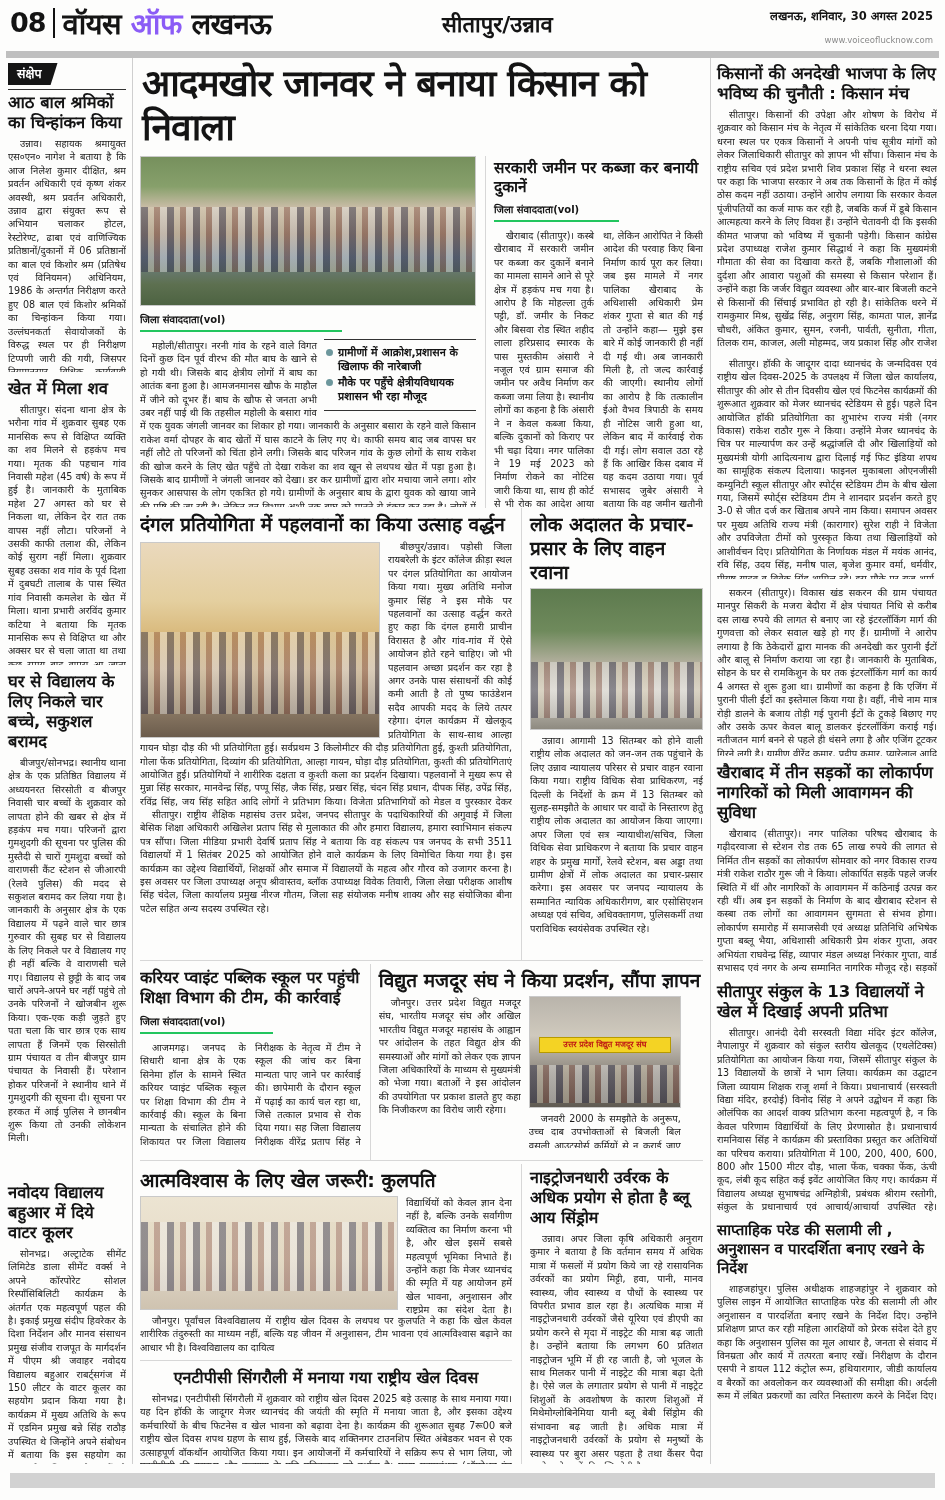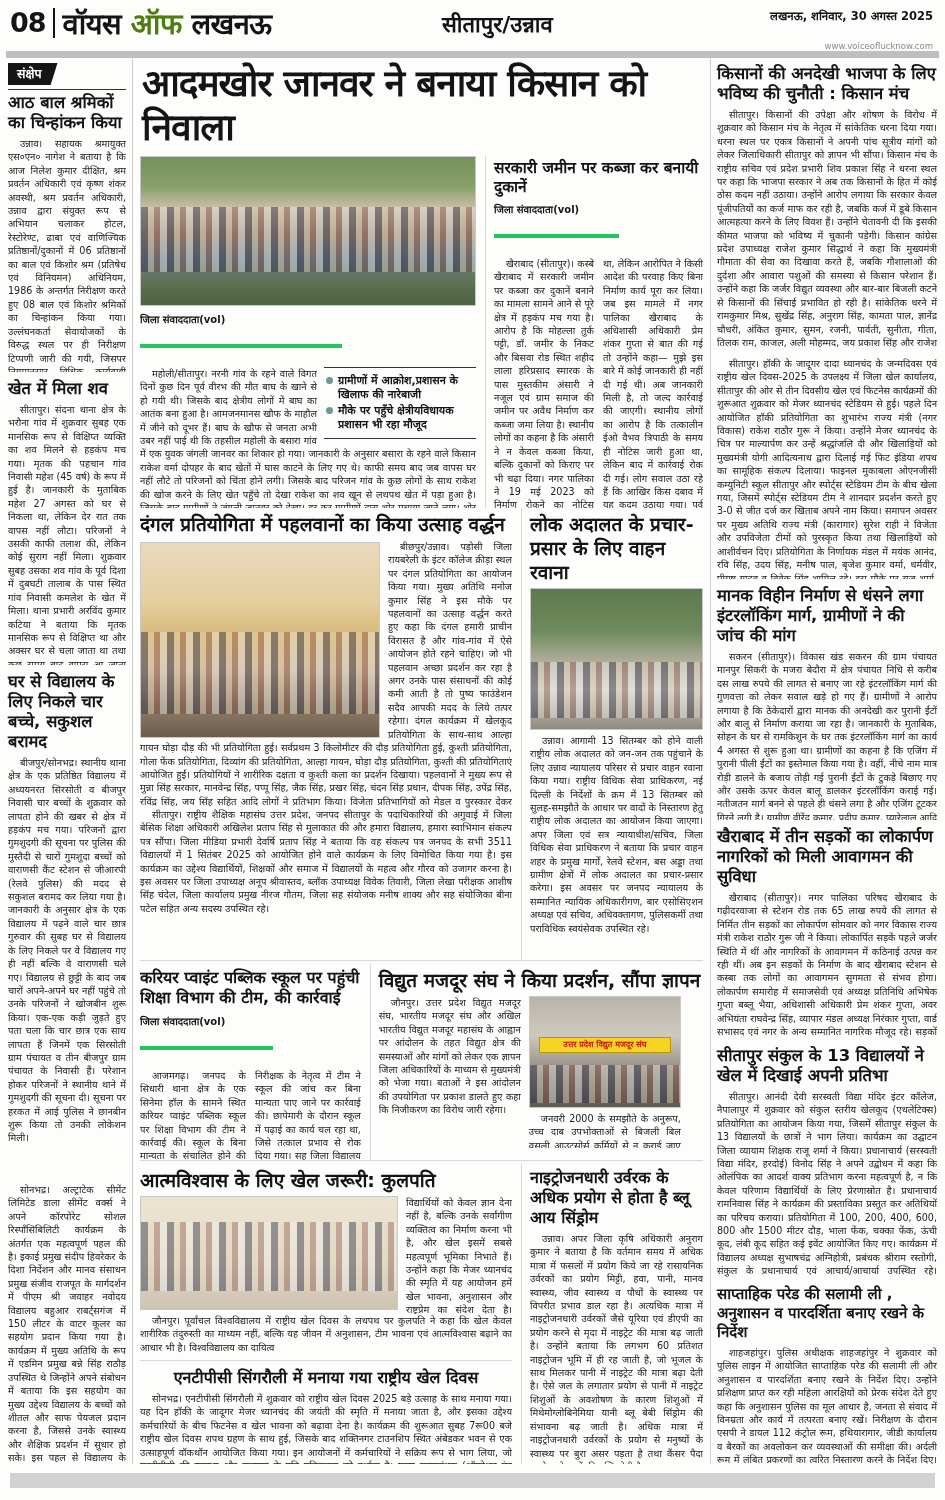--- a/index.html
+++ b/index.html
@@ -6,39 +6,39 @@
   html,body { background:#e8e8e8; }
   .page {
     width: 945px; height: 1500px; margin: 0 auto; background:#fdfdfc;
     position: relative; overflow: hidden; color:#141414;
     font-family: "DejaVu Sans", sans-serif;
   }
   
   .masthead { display:flex; align-items:flex-start; padding:8px 12px 0 10px; height:48px; }
   .pageno { font-size:27px; font-weight:800; letter-spacing:-1px; padding-right:7px; border-right:2px solid #111; line-height:30px; }
   .paper-name { font-size:29px; font-weight:800; margin-left:8px; line-height:32px; letter-spacing:-0.5px; }
-  .paper-name .mid { color:#4d7c0f; }
+  .paper-name .mid { color:#8b5cf6; }
   .section-title { flex:1; text-align:center; font-size:22px; font-weight:800; line-height:34px; }
   .dateline { width:210px; text-align:right; }
   .dateline .d1 { font-size:11.5px; font-weight:700; }
-  .dateline .d2 { font-size:8.5px; color:#8a8a8a; margin-top:18px; }
+  .dateline .d2 { font-size:8.5px; color:#8a8a8a; margin-top:12px; }
   .masthead-rule { height:7px; background:#bfbfbf; margin:3px 6px 0 6px; }
   
   .columns { display:flex; padding:0 6px; height:1406px; }
   .leftcol  { width:127px; padding:3px 6px 0 2px; border-right:1px solid #cfcfcf; overflow:hidden; }
   .centercol{ width:577px; padding:0 7px; overflow:hidden; }
   .rightcol { width:229px; padding:3px 2px 0 6px; border-left:1px solid #cfcfcf; overflow:hidden; }
   
   .h-xl { font-size:37px; font-weight:800; line-height:44px; letter-spacing:-1px; padding:4px 0 6px 2px; }
   .h-lg { font-size:19px; font-weight:800; line-height:24px; margin:4px 0; }
   .h-md { font-size:16px; font-weight:800; line-height:20px; margin:4px 0; }
   .h-sm { font-size:15.5px; font-weight:800; line-height:19px; margin:3px 0; }
   .body-text { font-size:9.6px; line-height:13.4px; text-align:justify; text-indent:12px; color:#1c1c1c; }
   .cols-2 { column-count:2; column-gap:9px; }
-  .byline { font-size:10px; font-weight:700; padding:2px 0 18px 0; border-bottom:4px solid #22c55e; margin-bottom:19px; width:60%; }
+  .byline { font-size:10px; font-weight:700; padding:2px 0 4px 0; border-bottom:2px solid #22c55e; margin-bottom:7px; width:60%; }
   .bullet-box { float:right; width:152px; border-top:1.5px solid #333; border-bottom:1.5px solid #333; padding:4px 2px; margin:0 0 5px 7px; }
   .bullet-row { display:flex; gap:5px; font-size:11px; font-weight:800; line-height:14px; margin:2px 0; }
   .bullet-dot { width:7px; height:7px; border-radius:50%; background:#6d979c; margin-top:3px; flex:0 0 7px; }
   
   .photo { position:relative; overflow:hidden; border:1px solid #c9c9c9; margin-bottom:4px; }
   .ph-people { position:absolute; left:0; right:0;
     background:repeating-linear-gradient(90deg, rgba(45,45,70,.45) 0 7px, rgba(225,214,190,.4) 7px 13px, rgba(120,60,50,.35) 13px 19px, rgba(240,240,240,.4) 19px 26px); }
   .photo-crowd { height:150px; background:linear-gradient(180deg,#76905d 0%,#87a06b 20%,#c9bca6 34%,#a3917e 52%,#71808a 68%,#5d7050 86%,#4d6342 100%); }
   .photo-tent { height:196px; background:linear-gradient(180deg,#ead9bd 0%,#e4cf9f 30%,#d8b87a 48%,#cbb393 65%,#8d7b66 85%,#6b5c4c 100%); }
   .photo-street { height:142px; background:linear-gradient(180deg,#5d7a4e 0%,#6f8a5c 30%,#b9b3a4 55%,#d6d2c8 72%,#8e8a80 100%); }
@@ -97,20 +97,21 @@
         <div class="rail-h">खेत में मिला शव</div>
         <div class="body-text clamp" style="height:262px">सीतापुर। संदना थाना क्षेत्र के भरौना गांव में शुक्रवार सुबह एक मानसिक रूप से विक्षिप्त व्यक्ति का शव मिलने से हड़कंप मच गया। मृतक की पहचान गांव निवासी महेश (45 वर्ष) के रूप में हुई है। जानकारी के मुताबिक महेश 27 अगस्त को घर से निकला था, लेकिन देर रात तक वापस नहीं लौटा। परिजनों ने उसकी काफी तलाश की, लेकिन कोई सुराग नहीं मिला। शुक्रवार सुबह उसका शव गांव के पूर्व दिशा में दुबघटी तालाब के पास स्थित गांव निवासी कमलेश के खेत में मिला। थाना प्रभारी अरविंद कुमार कटिया ने बताया कि मृतक मानसिक रूप से विक्षिप्त था और अक्सर घर से चला जाता था तथा कुछ समय बाद वापस आ जाता था। शव को पोस्टमार्टम के लिए भेजा गया है।</div>
       </div>
 
       <div class="rail-article">
         <div class="rail-h">घर से विद्यालय के लिए निकले चार बच्चे, सकुशल बरामद</div>
         <div class="body-text clamp" style="height:420px">बीजपुर/सोनभद्र। स्थानीय थाना क्षेत्र के एक प्रतिष्ठित विद्यालय में अध्ययनरत सिरसोती व बीजपुर निवासी चार बच्चों के शुक्रवार को लापता होने की खबर से क्षेत्र में हड़कंप मच गया। परिजनों द्वारा गुमशुदगी की सूचना पर पुलिस की मुस्तैदी से चारों गुमशुदा बच्चों को वाराणसी कैंट स्टेशन से जीआरपी (रेलवे पुलिस) की मदद से सकुशल बरामद कर लिया गया है। जानकारी के अनुसार क्षेत्र के एक विद्यालय में पढ़ने वाले चार छात्र गुरुवार की सुबह घर से विद्यालय के लिए निकले पर वे विद्यालय गए ही नहीं बल्कि वे वाराणसी चले गए। विद्यालय से छुट्टी के बाद जब चारों अपने-अपने घर नहीं पहुंचे तो उनके परिजनों ने खोजबीन शुरू किया। एक-एक कड़ी जुड़ते हुए पता चला कि चार छात्र एक साथ लापता हैं जिनमें एक सिरसोती ग्राम पंचायत व तीन बीजपुर ग्राम पंचायत के निवासी हैं। परेशान होकर परिजनों ने स्थानीय थाने में गुमशुदगी की सूचना दी। सूचना पर हरकत में आई पुलिस ने छानबीन शुरू किया तो उनकी लोकेशन मिली।</div>
       </div>
 
       <div class="rail-article">
+        <div class="rail-h">नवोदय विद्यालय बहुआर में दिये वाटर कूलर</div>
         <div class="body-text clamp" style="height:308px">सोनभद्र। अल्ट्राटेक सीमेंट लिमिटेड डाला सीमेंट वर्क्स ने अपने कॉरपोरेट सोशल रिस्पॉंसिबिलिटी कार्यक्रम के अंतर्गत एक महत्वपूर्ण पहल की है। इकाई प्रमुख संदीप हिवरेकर के दिशा निर्देशन और मानव संसाधन प्रमुख संजीव राजपूत के मार्गदर्शन में पीएम श्री जवाहर नवोदय विद्यालय बहुआर राबर्ट्सगंज में 150 लीटर के वाटर कूलर का सहयोग प्रदान किया गया है। कार्यक्रम में मुख्य अतिथि के रूप में एडमिन प्रमुख बन्ने सिंह राठौड़ उपस्थित थे जिन्होंने अपने संबोधन में बताया कि इस सहयोग का मुख्य उद्देश्य विद्यालय के बच्चों को शीतल और साफ पेयजल प्रदान करना है, जिससे उनके स्वास्थ्य और शैक्षिक प्रदर्शन में सुधार हो सके। इस पहल से विद्यालय के बच्चों को शीतल पेयजल मिलेगा, जिससे उनके स्वास्थ्य पर सकारात्मक प्रभाव पड़ेगा। साथ ही, यह पहल बच्चों को अपने शैक्षिक कार्यों पर ध्यान केंद्रित करने में मदद करेगी।</div>
       </div>
     </div>
 
     <div class="centercol">
 
       <div class="h-xl">आदमखोर जानवर ने बनाया किसान को निवाला</div>
 
       <div class="band band2">
         <div style="width:342px">
@@ -226,21 +227,20 @@
       <div class="rail-article">
         <div class="rail-h">किसानों की अनदेखी भाजपा के लिए भविष्य की चुनौती : किसान मंच</div>
         <div class="body-text clamp" style="height:242px">सीतापुर। किसानों की उपेक्षा और शोषण के विरोध में शुक्रवार को किसान मंच के नेतृत्व में सांकेतिक धरना दिया गया। धरना स्थल पर एकत्र किसानों ने अपनी पांच सूत्रीय मांगों को लेकर जिलाधिकारी सीतापुर को ज्ञापन भी सौंपा। किसान मंच के राष्ट्रीय सचिव एवं प्रदेश प्रभारी शिव प्रकाश सिंह ने धरना स्थल पर कहा कि भाजपा सरकार ने अब तक किसानों के हित में कोई ठोस कदम नहीं उठाया। उन्होंने आरोप लगाया कि सरकार केवल पूंजीपतियों का कर्ज माफ कर रही है, जबकि कर्ज में डूबे किसान आत्महत्या करने के लिए विवश हैं। उन्होंने चेतावनी दी कि इसकी कीमत भाजपा को भविष्य में चुकानी पड़ेगी। किसान कांग्रेस प्रदेश उपाध्यक्ष राजेश कुमार सिद्धार्थ ने कहा कि मुख्यमंत्री गौमाता की सेवा का दिखावा करते हैं, जबकि गौशालाओं की दुर्दशा और आवारा पशुओं की समस्या से किसान परेशान हैं। उन्होंने कहा कि जर्जर विद्युत व्यवस्था और बार-बार बिजली कटने से किसानों की सिंचाई प्रभावित हो रही है। सांकेतिक धरने में रामकुमार मिश्र, सुखेंद्र सिंह, अनुराग सिंह, कामता पाल, ज्ञानेंद्र चौधरी, अंकित कुमार, सुमन, रजनी, पार्वती, सुनीता, गीता, तिलक राम, काजल, अली मोहम्मद, जय प्रकाश सिंह और राजेश वर्मा सहित अनेक किसान शामिल रहे।</div>
       </div>
 
       <div class="rail-article">
         <div class="body-text clamp" style="height:222px">सीतापुर। हॉकी के जादूगर दादा ध्यानचंद के जन्मदिवस एवं राष्ट्रीय खेल दिवस-2025 के उपलक्ष्य में जिला खेल कार्यालय, सीतापुर की ओर से तीन दिवसीय खेल एवं फिटनेस कार्यक्रमों की शुरूआत शुक्रवार को मेजर ध्यानचंद स्टेडियम से हुई। पहले दिन आयोजित हॉकी प्रतियोगिता का शुभारंभ राज्य मंत्री (नगर विकास) राकेश राठौर गुरू ने किया। उन्होंने मेजर ध्यानचंद के चित्र पर माल्यार्पण कर उन्हें श्रद्धांजलि दी और खिलाड़ियों को मुख्यमंत्री योगी आदित्यनाथ द्वारा दिलाई गई फिट इंडिया शपथ का सामूहिक संकल्प दिलाया। फाइनल मुकाबला ओएनजीसी कम्युनिटी स्कूल सीतापुर और स्पोर्ट्स स्टेडियम टीम के बीच खेला गया, जिसमें स्पोर्ट्स स्टेडियम टीम ने शानदार प्रदर्शन करते हुए 3-0 से जीत दर्ज कर खिताब अपने नाम किया। समापन अवसर पर मुख्य अतिथि राज्य मंत्री (कारागार) सुरेश राही ने विजेता और उपविजेता टीमों को पुरस्कृत किया तथा खिलाड़ियों को आशीर्वचन दिए। प्रतियोगिता के निर्णायक मंडल में मयंक आनंद, रवि सिंह, उदय सिंह, मनीष पाल, बृजेश कुमार वर्मा, धर्मवीर, पीयूष यादव व विवेक सिंह शामिल रहे। इस मौके पर राज शर्मा, वसीम अहमद सहित जिला खेल कार्यालय के कर्मचारी भी मौजूद रहे।</div>
       </div>
 
       <div class="rail-article">
-        <div class="rail-h">मानक विहीन निर्माण से धंसने लगा इंटरलॉकिंग मार्ग, ग्रामीणों ने की जांच की मांग</div>
         <div class="body-text clamp" style="height:170px">सकरन (सीतापुर)। विकास खंड सकरन की ग्राम पंचायत मानपुर सिकरी के मजरा बेदौरा में क्षेत्र पंचायत निधि से करीब दस लाख रुपये की लागत से बनाए जा रहे इंटरलॉकिंग मार्ग की गुणवत्ता को लेकर सवाल खड़े हो गए हैं। ग्रामीणों ने आरोप लगाया है कि ठेकेदारों द्वारा मानक की अनदेखी कर पुरानी ईंटों और बालू से निर्माण कराया जा रहा है। जानकारी के मुताबिक, सोहन के घर से रामकिशुन के घर तक इंटरलॉकिंग मार्ग का कार्य 4 अगस्त से शुरू हुआ था। ग्रामीणों का कहना है कि एजिंग में पुरानी पीली ईंटों का इस्तेमाल किया गया है। वहीं, नीचे नाम मात्र रोड़ी डालने के बजाय तोड़ी गई पुरानी ईंटों के टुकड़े बिछाए गए और उसके ऊपर केवल बालू डालकर इंटरलॉकिंग कराई गई। नतीजतन मार्ग बनने से पहले ही धंसने लगा है और एजिंग टूटकर गिरने लगी है। ग्रामीण वीरेंद्र कुमार, प्रदीप कुमार, प्यारेलाल आदि ने विभागीय अधिकारियों से जांच कराते हुए भुगतान रोके जाने की मांग की है। इस संबंध में अवर अभियंता सुभाष वर्मा ने बताया कि शिकायत प्राप्त हुई है, मामले की जांच कर कार्रवाई की जाएगी।</div>
       </div>
 
       <div class="rail-article">
         <div class="rail-h">खैराबाद में तीन सड़कों का लोकार्पण नागरिकों को मिली आवागमन की सुविधा</div>
         <div class="body-text clamp" style="height:148px">खैराबाद (सीतापुर)। नगर पालिका परिषद खैराबाद के गढ़ीदरवाजा से स्टेशन रोड तक 65 लाख रुपये की लागत से निर्मित तीन सड़कों का लोकार्पण सोमवार को नगर विकास राज्य मंत्री राकेश राठौर गुरू जी ने किया। लोकार्पित सड़कें पहले जर्जर स्थिति में थीं और नागरिकों के आवागमन में कठिनाई उत्पन्न कर रही थीं। अब इन सड़कों के निर्माण के बाद खैराबाद स्टेशन से कस्बा तक लोगों का आवागमन सुगमता से संभव होगा। लोकार्पण समारोह में समाजसेवी एवं अध्यक्ष प्रतिनिधि अभिषेक गुप्ता बब्लू भैया, अधिशासी अधिकारी प्रेम शंकर गुप्ता, अवर अभियंता राघवेन्द्र सिंह, व्यापार मंडल अध्यक्ष निरंकार गुप्ता, वार्ड सभासद एवं नगर के अन्य सम्मानित नागरिक मौजूद रहे। सड़कों के निर्माण से न केवल आवागमन सुगम हुआ है बल्कि नगर की सौंदर्यवृद्धि और सुरक्षा में भी सुधार हुआ है।</div>
       </div>
 
       <div class="rail-article">
         <div class="rail-h">सीतापुर संकुल के 13 विद्यालयों ने खेल में दिखाई अपनी प्रतिभा</div>

